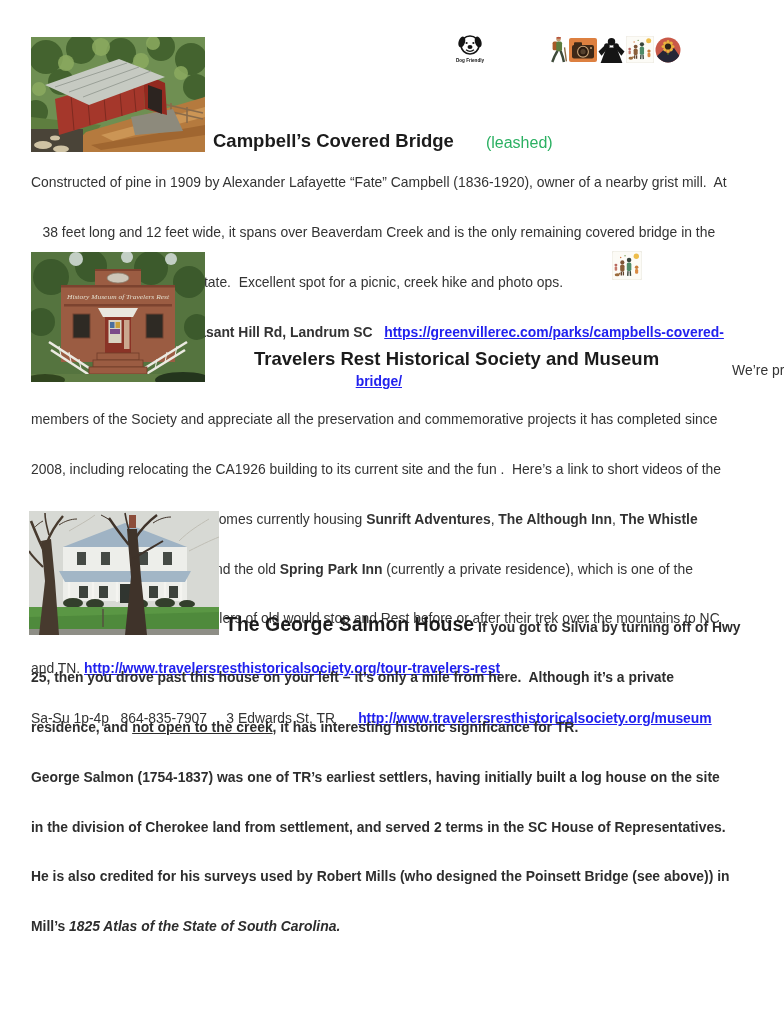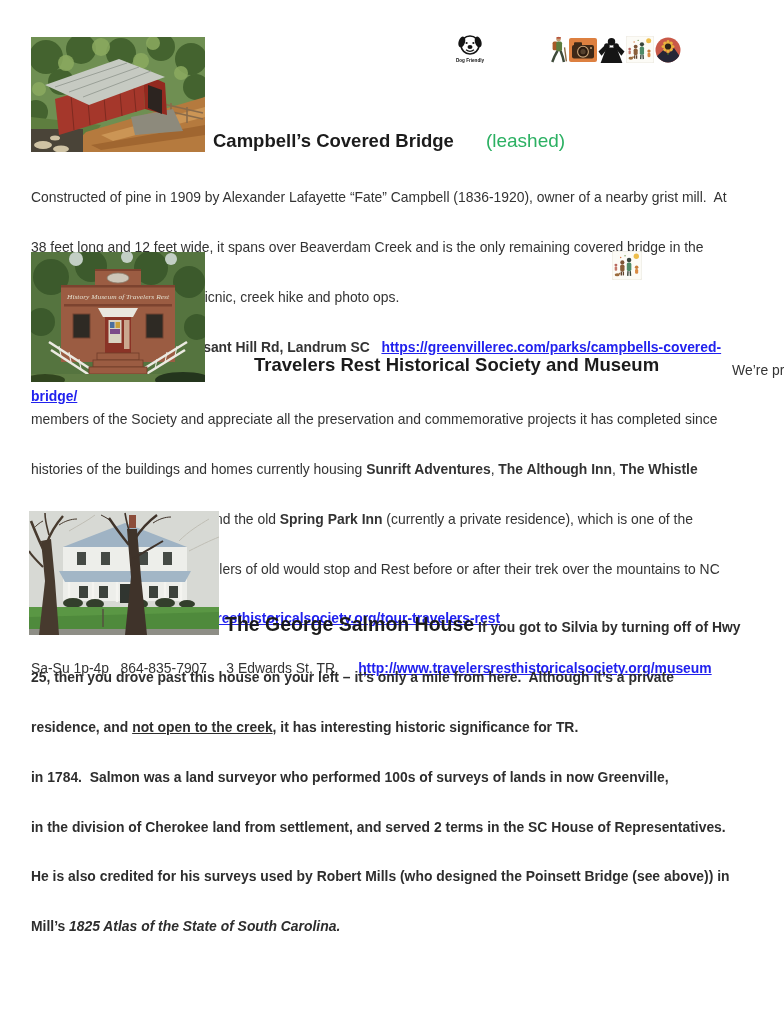--- a/index.html
+++ b/index.html
@@ -2,21 +2,21 @@
 <html><head>
 <meta charset="utf-8">
 <style>
   html,body{margin:0;padding:0;background:#fff;}
   .page{position:relative;width:784px;height:1024px;background:#ffffff;overflow:hidden;
         font-family:"Liberation Sans","DejaVu Sans",sans-serif;color:#2f2f2f;}
   .abs{position:absolute;}
   .photoline{display:flex;align-items:flex-end;}
   .photo{display:block;flex:0 0 auto;}
   .h1{font-size:18.5px;font-weight:bold;color:#1b1b1b;white-space:pre;}
-  .leashed{font-size:19px;color:#2bb062;white-space:pre;}
+  .leashed{font-size:16px;color:#2bb062;white-space:pre;}
   .txt{font-size:13.9px;line-height:16.6px;white-space:pre;color:#333333;}
   .txt .ln{height:16.6px;}
   .b{font-weight:bold;}
   .i{font-style:italic;}
   .u{text-decoration:underline;}
   .bold-all{font-weight:bold;color:#2e2e2e;}
   .lnk{color:#2121ee;font-weight:bold;text-decoration:underline;cursor:pointer;}
   .dog-badge{display:flex;flex-direction:column;align-items:center;width:34px;}
   .dog-badge .lbl{font-size:4.6px;font-weight:bold;color:#111;margin-top:0.5px;letter-spacing:0;}
   .iconrow{display:flex;gap:1px;align-items:center;}
@@ -164,21 +164,21 @@
       <g stroke="#9aa098" stroke-width="1" fill="none">
           <path d="M24 50 L96 26"></path>
           <path d="M38 55 L108 30"></path>
           <path d="M52 60 L120 34"></path>
         </g>
     </svg>
     <span class="h1" style="margin-left:8px;">Campbell’s Covered Bridge</span>
     <span class="leashed" style="margin-left:32px;">(leashed)</span>
   </div>
 
-  <div class="abs txt" style="left:31px;top:156px;">
+  <div class="abs txt" style="left:31px;top:141px;text-align:center;">
     <div class="ln"><span>Constructed of pine in 1909 by Alexander Lafayette “Fate” Campbell (1836-1920), owner of a nearby grist mill.  At</span></div>
     <div class="ln"><span>38 feet long and 12 feet wide, it spans over Beaverdam Creek and is the only remaining covered bridge in the</span></div>
     <div class="ln"><span>State.  Excellent spot for a picnic, creek hike and photo ops.</span></div>
     <div class="ln"><span class="b">Daylight hours   1237 Pleasant Hill Rd, Landrum SC   </span><a class="lnk">https://greenvillerec.com/parks/campbells-covered-</a></div>
     <div class="ln"><a class="lnk">bridge/</a></div>
   </div>
 
   <div class="abs" style="left:612px;top:251px;">
     <svg width="30" height="29" viewBox="0 0 29 28">
       <rect width="29" height="28" rx="2" fill="#fcfbf6" stroke="#e6e3d8" stroke-width="0.8"></rect>
@@ -249,26 +249,27 @@
       </g>
       <g fill="#9b5c42" stroke="#6f3c2a" stroke-width="0.8">
         <rect x="66" y="101" width="42" height="7"></rect>
           <rect x="62" y="108" width="50" height="7"></rect>
           <rect x="58" y="115" width="58" height="7"></rect>
       </g>
       <rect y="122" width="174" height="8" fill="#5f7c44"></rect>
       <ellipse cx="152" cy="128" rx="28" ry="8" fill="#24351d"></ellipse>
       <ellipse cx="14" cy="128" rx="20" ry="6" fill="#31451f"></ellipse>
     </svg>
-    <span class="h1" style="margin-left:2px;margin-bottom:6px;">Travelers Rest Historical Society and Museum</span>
+    <span class="h1" style="margin-left:2px;margin-bottom:12px;">Travelers Rest Historical Society and Museum</span>
     <span class="we-proud" style="margin-left:26px;margin-bottom:4px;">We’re proud</span>
   </div>
 
   <div class="abs txt" style="left:31px;top:378px;">
     <div class="ln"><span>members of the Society and appreciate all the preservation and commemorative projects it has completed since</span></div>
+    <div class="ln"><span>2008, including relocating the CA1926 building to its current site and the fun .  Here’s a link to short videos of the</span></div>
     <div class="ln"><span>histories of the buildings and homes currently housing </span><span class="b">Sunrift Adventures</span><span>, </span><span class="b">The Although Inn</span><span>, </span><span class="b">The Whistle</span></div>
     <div class="ln"><span class="b">Stop at the American Café</span><span> and the old </span><span class="b">Spring Park Inn</span><span> (currently a private residence), which is one of the</span></div>
     <div class="ln"><span>former Inns where many Travelers of old would stop and Rest before or after their trek over the mountains to NC</span></div>
     <div class="ln"><span>and TN. </span><a class="lnk">http://www.travelersresthistoricalsociety.org/tour-travelers-rest</a></div>
     <div class="ln"><span>Sa-Su 1p-4p   864-835-7907     3 Edwards St, TR      </span><a class="lnk">http://www.travelersresthistoricalsociety.org/museum</a></div>
   </div>
 
   <div class="abs photoline" style="left:29px;top:511px;">
     <svg class="photo" width="190" height="124" viewBox="0 0 190 124">
       <rect width="190" height="124" fill="#d7d9d4"></rect>
@@ -332,21 +333,21 @@
           <path d="M84 12 C80 8 76 6 72 4" stroke-width="1"></path>
       </g>
     </svg>
     <span class="h1" style="font-size:19.5px;margin-left:6px;margin-bottom:-1px;">The George Salmon House</span>
     <span class="h3cont" style="margin-bottom:0;"> If you got to Silvia by turning off of Hwy</span>
   </div>
 
   <div class="abs txt bold-all" style="left:31px;top:636px;">
     <div class="ln"><span>25, then you drove past this house on your left – it’s only a mile from here.  Although it’s a private</span></div>
     <div class="ln"><span>residence, and </span><span class="u">not open to the creek</span><span>, it has interesting historic significance for TR.</span></div>
-    <div class="ln"><span>in 1784.  Salmon was a land surveyor who performed 100s of surveys of lands in now Greenville,</span></div>
+    <div class="ln"><span>George Salmon (1754-1837) was one of TR’s earliest settlers, having initially built a log house on the site</span></div>
     <div class="ln"><span>in the division of Cherokee land from settlement, and served 2 terms in the SC House of Representatives.</span></div>
     <div class="ln"><span>He is also credited for his surveys used by Robert Mills (who designed the Poinsett Bridge (see above)) in</span></div>
     <div class="ln"><span>Mill’s </span><span class="i">1825 Atlas of the State of South Carolina.</span></div>
     
     
     
     
     
     
     

